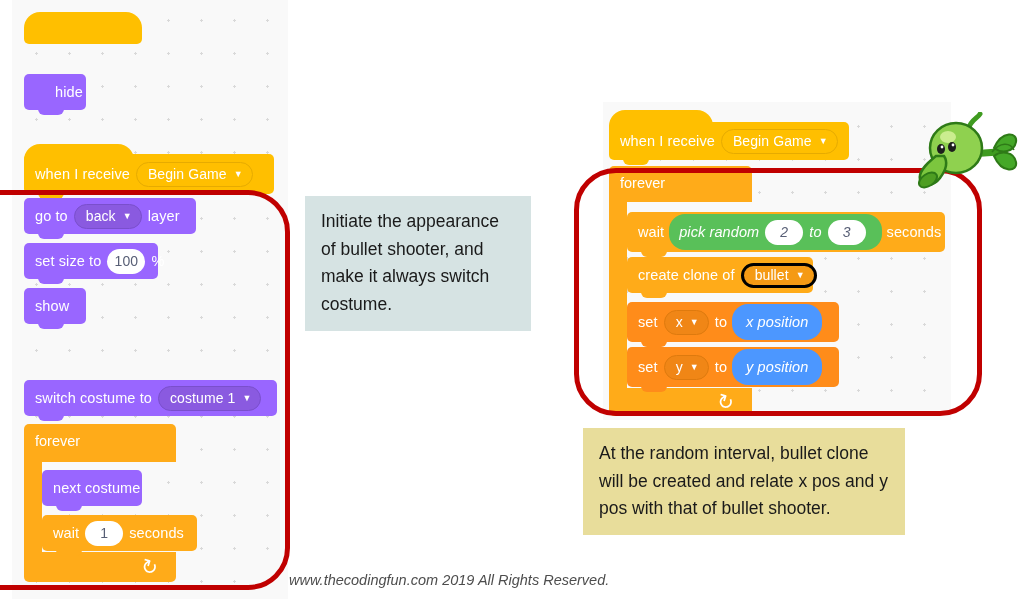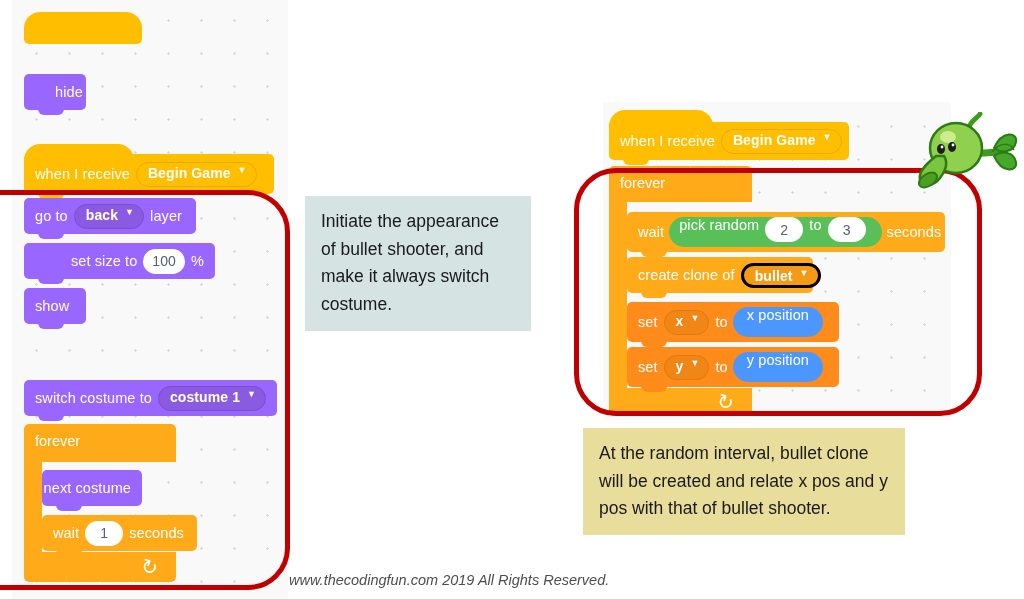--- a/index.html
+++ b/index.html
@@ -51,28 +51,27 @@
 
   
   .hat {
     position: absolute;
     border-radius: 16px 16px 5px 5px;
     background: #ffbf00;
   }
 
   
   .dropdown {
-    display: inline-flex; 
+    display: inline-flex; align-items: center;
     border-radius: 13px;
     padding: 3px 9px 3px 11px;
     font-size: 14px;
     margin: 0 6px;
     line-height: 1;
     height: 25px;
-    font-weight: bold;
   }
   .dd-events  { background: #ffbf00; border: 1px solid #e6ab00; }
   .dd-looks   { background: #8a5ae0; border: 1px solid #7a4fcc; }
   .dd-control { background: #f59a14; border: 3px solid #000000; }
   .dd-ctrlin  { background: #f08616; border: 1px solid #de7a0e; }
   .caret { margin-left: 7px; font-size: 9px; line-height: 1; }
 
   
   .numfield {
     display: inline-flex; align-items: center; justify-content: center;
@@ -82,27 +81,28 @@
     min-width: 38px;
     height: 25px;
     padding: 0 9px;
     font-size: 14px;
     margin: 0 6px;
   }
   .numfield.wide { min-width: 46px; }
 
   
   .reporter {
-    display: inline-flex; 
+    display: inline-flex; align-items: center;
     border-radius: 16px;
-    height: 30px;
+    height: 36px;
     padding: 0 14px;
     font-size: 14.5px;
     color: #fff;
     margin: 0 5px;
+    font-style: italic;
   }
   .rep-motion { background: #4c97ff; }
   .rep-ops    { background: #59c059; padding: 0 10px; }
 
   
   .c-top    { position: absolute; border-radius: 5px 5px 0 0; }
   .c-arm    { position: absolute; width: 18px; }
   .c-bottom { position: absolute; border-radius: 0 0 5px 5px;
               display:flex; align-items:center; justify-content:flex-end;
               padding-right: 18px; color:#fff; font-size:18px; }
@@ -168,21 +168,21 @@
   <div class="blk looks" style="left:24px; top:198px; width:172px;">
     <span>go to</span>
     <span class="dropdown dd-looks">
       <span>back</span>
       <span class="caret">▼</span>
     </span>
     <span>layer</span>
     <span class="nub looks"></span>
   </div>
 
-  <div class="blk looks" style="left:24px; top:243px; width:191px;justify-content:flex-end;">
+  <div class="blk looks" style="left:24px; top:243px; width:134px;">
     <span>set size to</span>
     <span class="numfield">100</span>
     <span>%</span>
     <span class="nub looks"></span>
   </div>
 
   <div class="blk looks" style="left:24px; top:288px; width:62px;">
     <span>show</span>
     <span class="nub looks"></span>
   </div>
@@ -198,21 +198,21 @@
   </div>
 
   <div class="c-top control" style="left:24px; top:424px; width:152px; height:38px;">
     <span style="position:absolute; left:11px; top:9px; color:#fff; font-size:14.5px;">forever</span>
   </div>
   <div class="c-arm control" style="left:24px; top:462px; height:112px;"></div>
   <div class="c-bottom control" style="left:24px; top:552px; width:152px; height:30px;">
     <span class="loop-arrow">↺</span>
   </div>
 
-  <div class="blk looks" style="left:42px; top:470px; width:100px;justify-content:flex-end;">
+  <div class="blk looks" style="left:42px; top:470px; width:100px;">
     <span>next costume</span>
     <span class="nub looks"></span>
   </div>
 
   <div class="blk control" style="left:42px; top:515px; width:155px;">
     <span>wait</span>
     <span class="numfield">1</span>
     <span>seconds</span>
     <span class="nub control"></span>
   </div>

